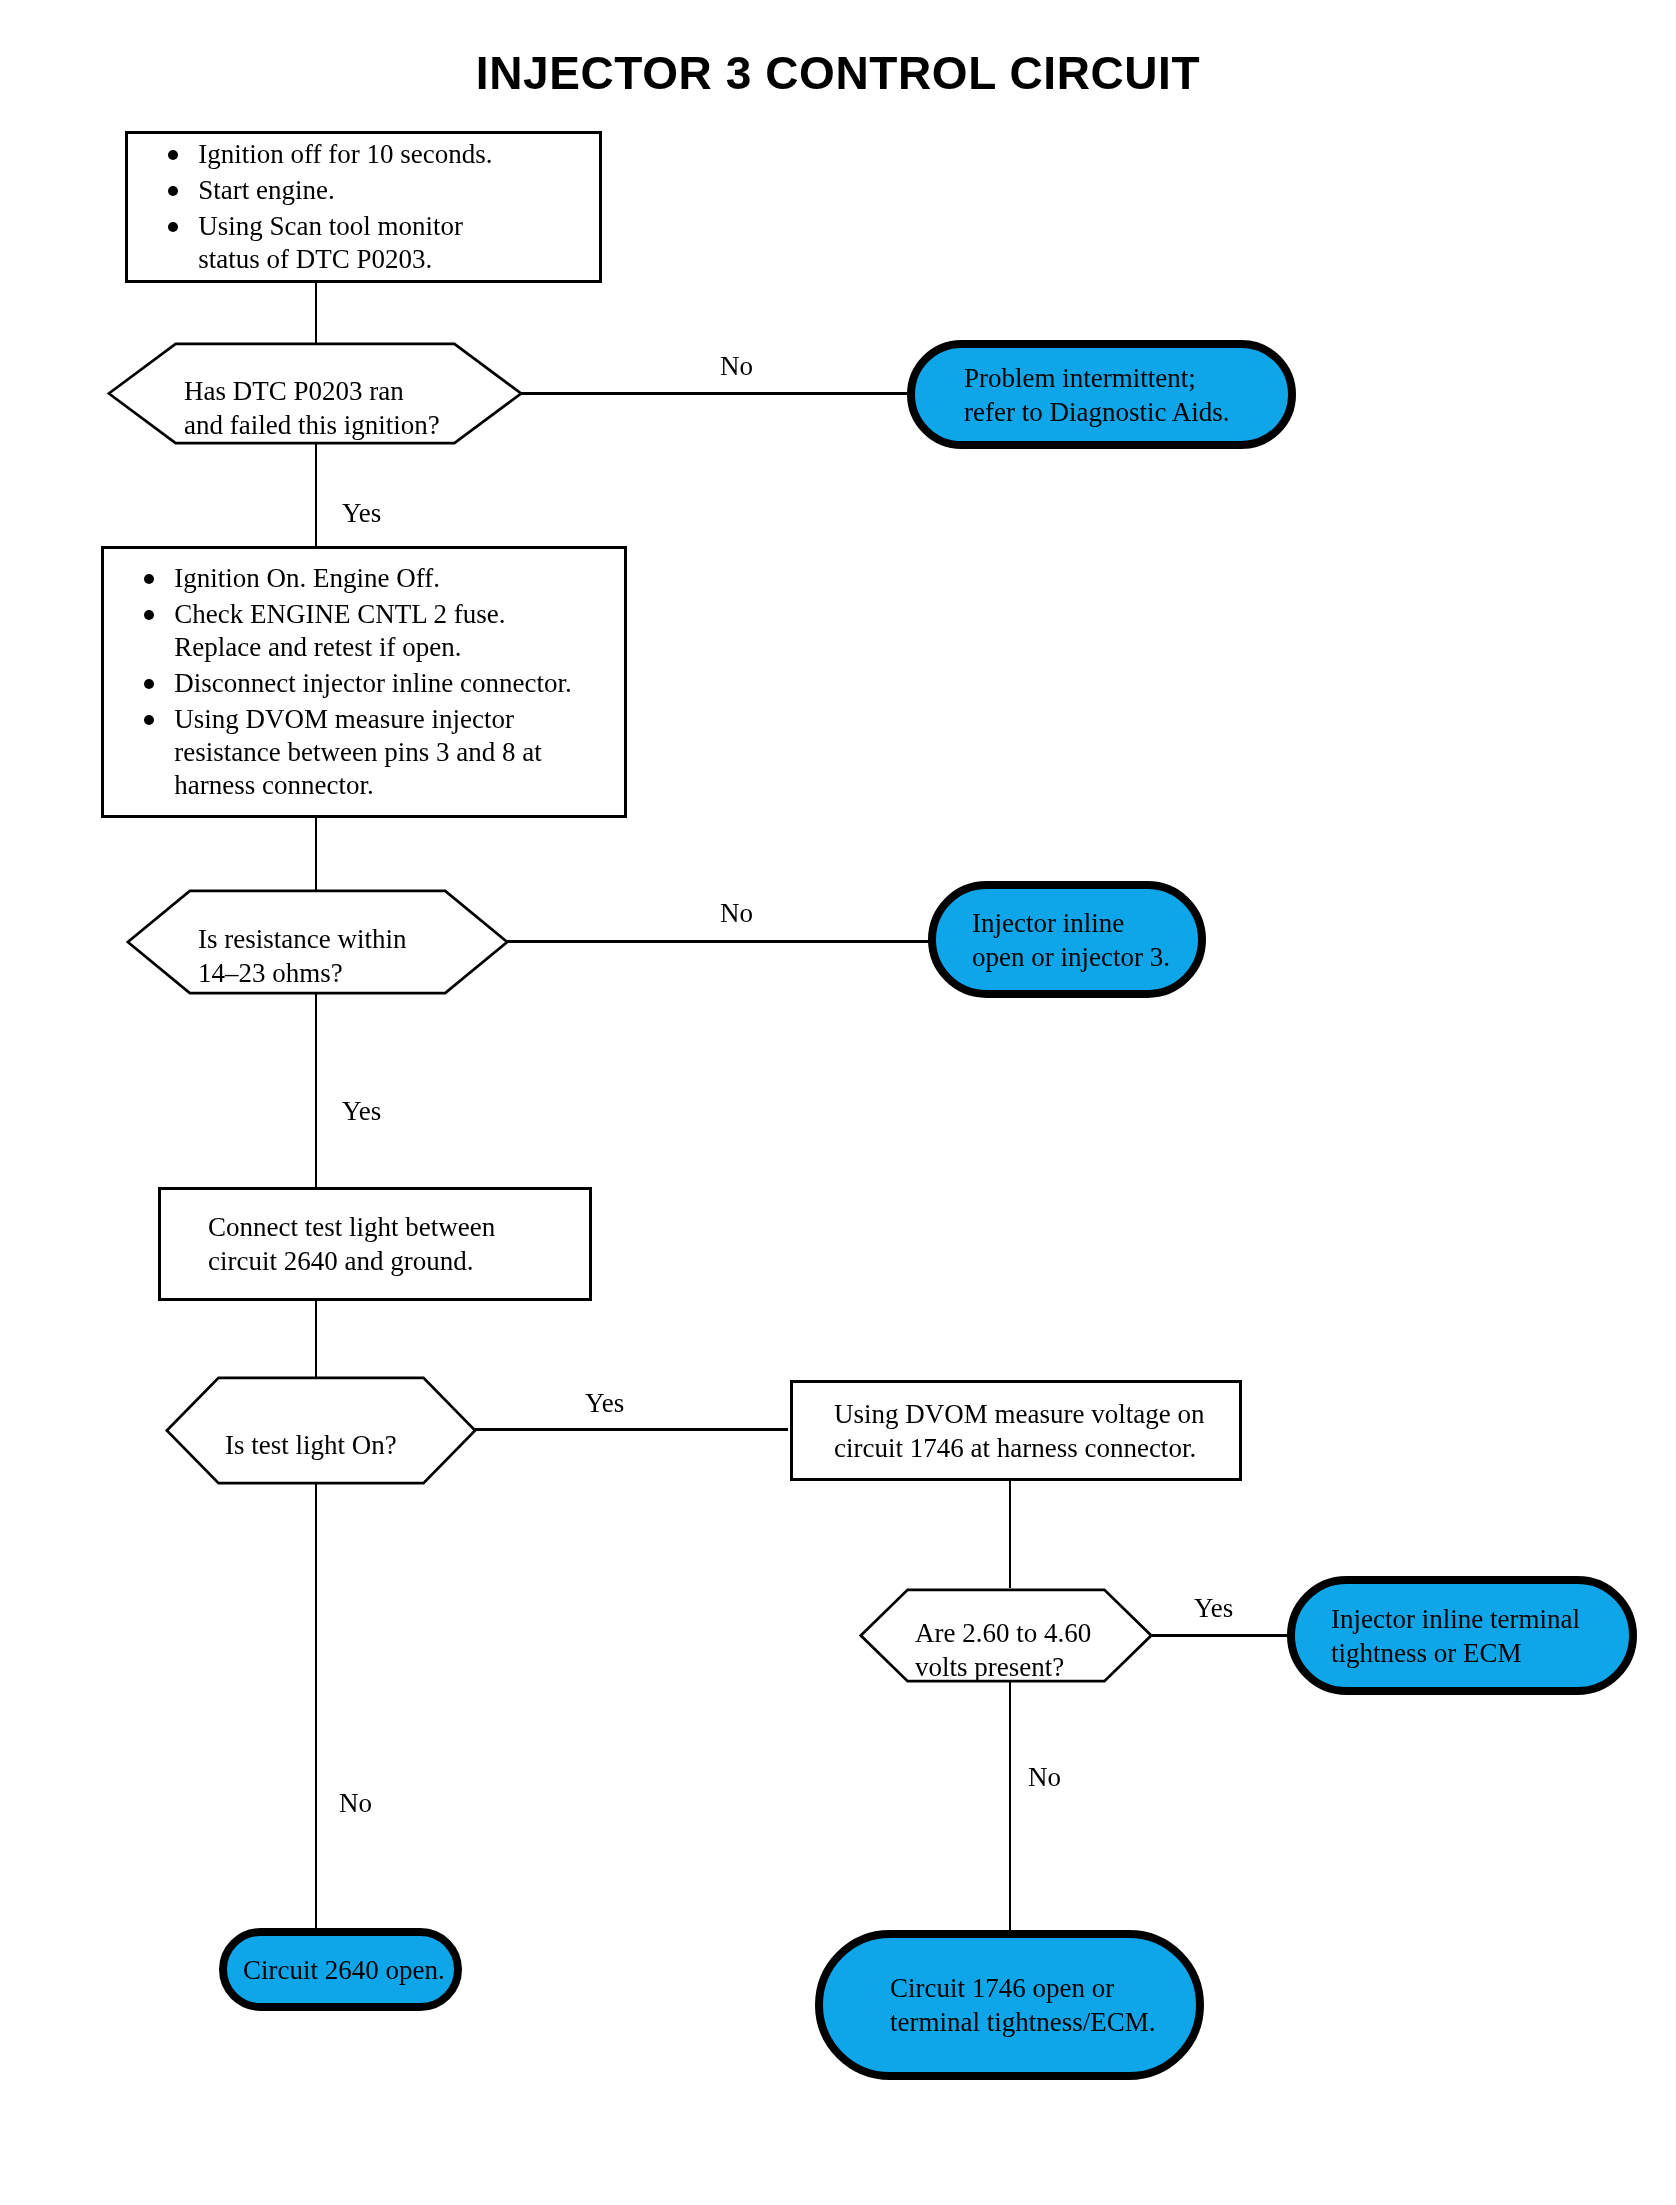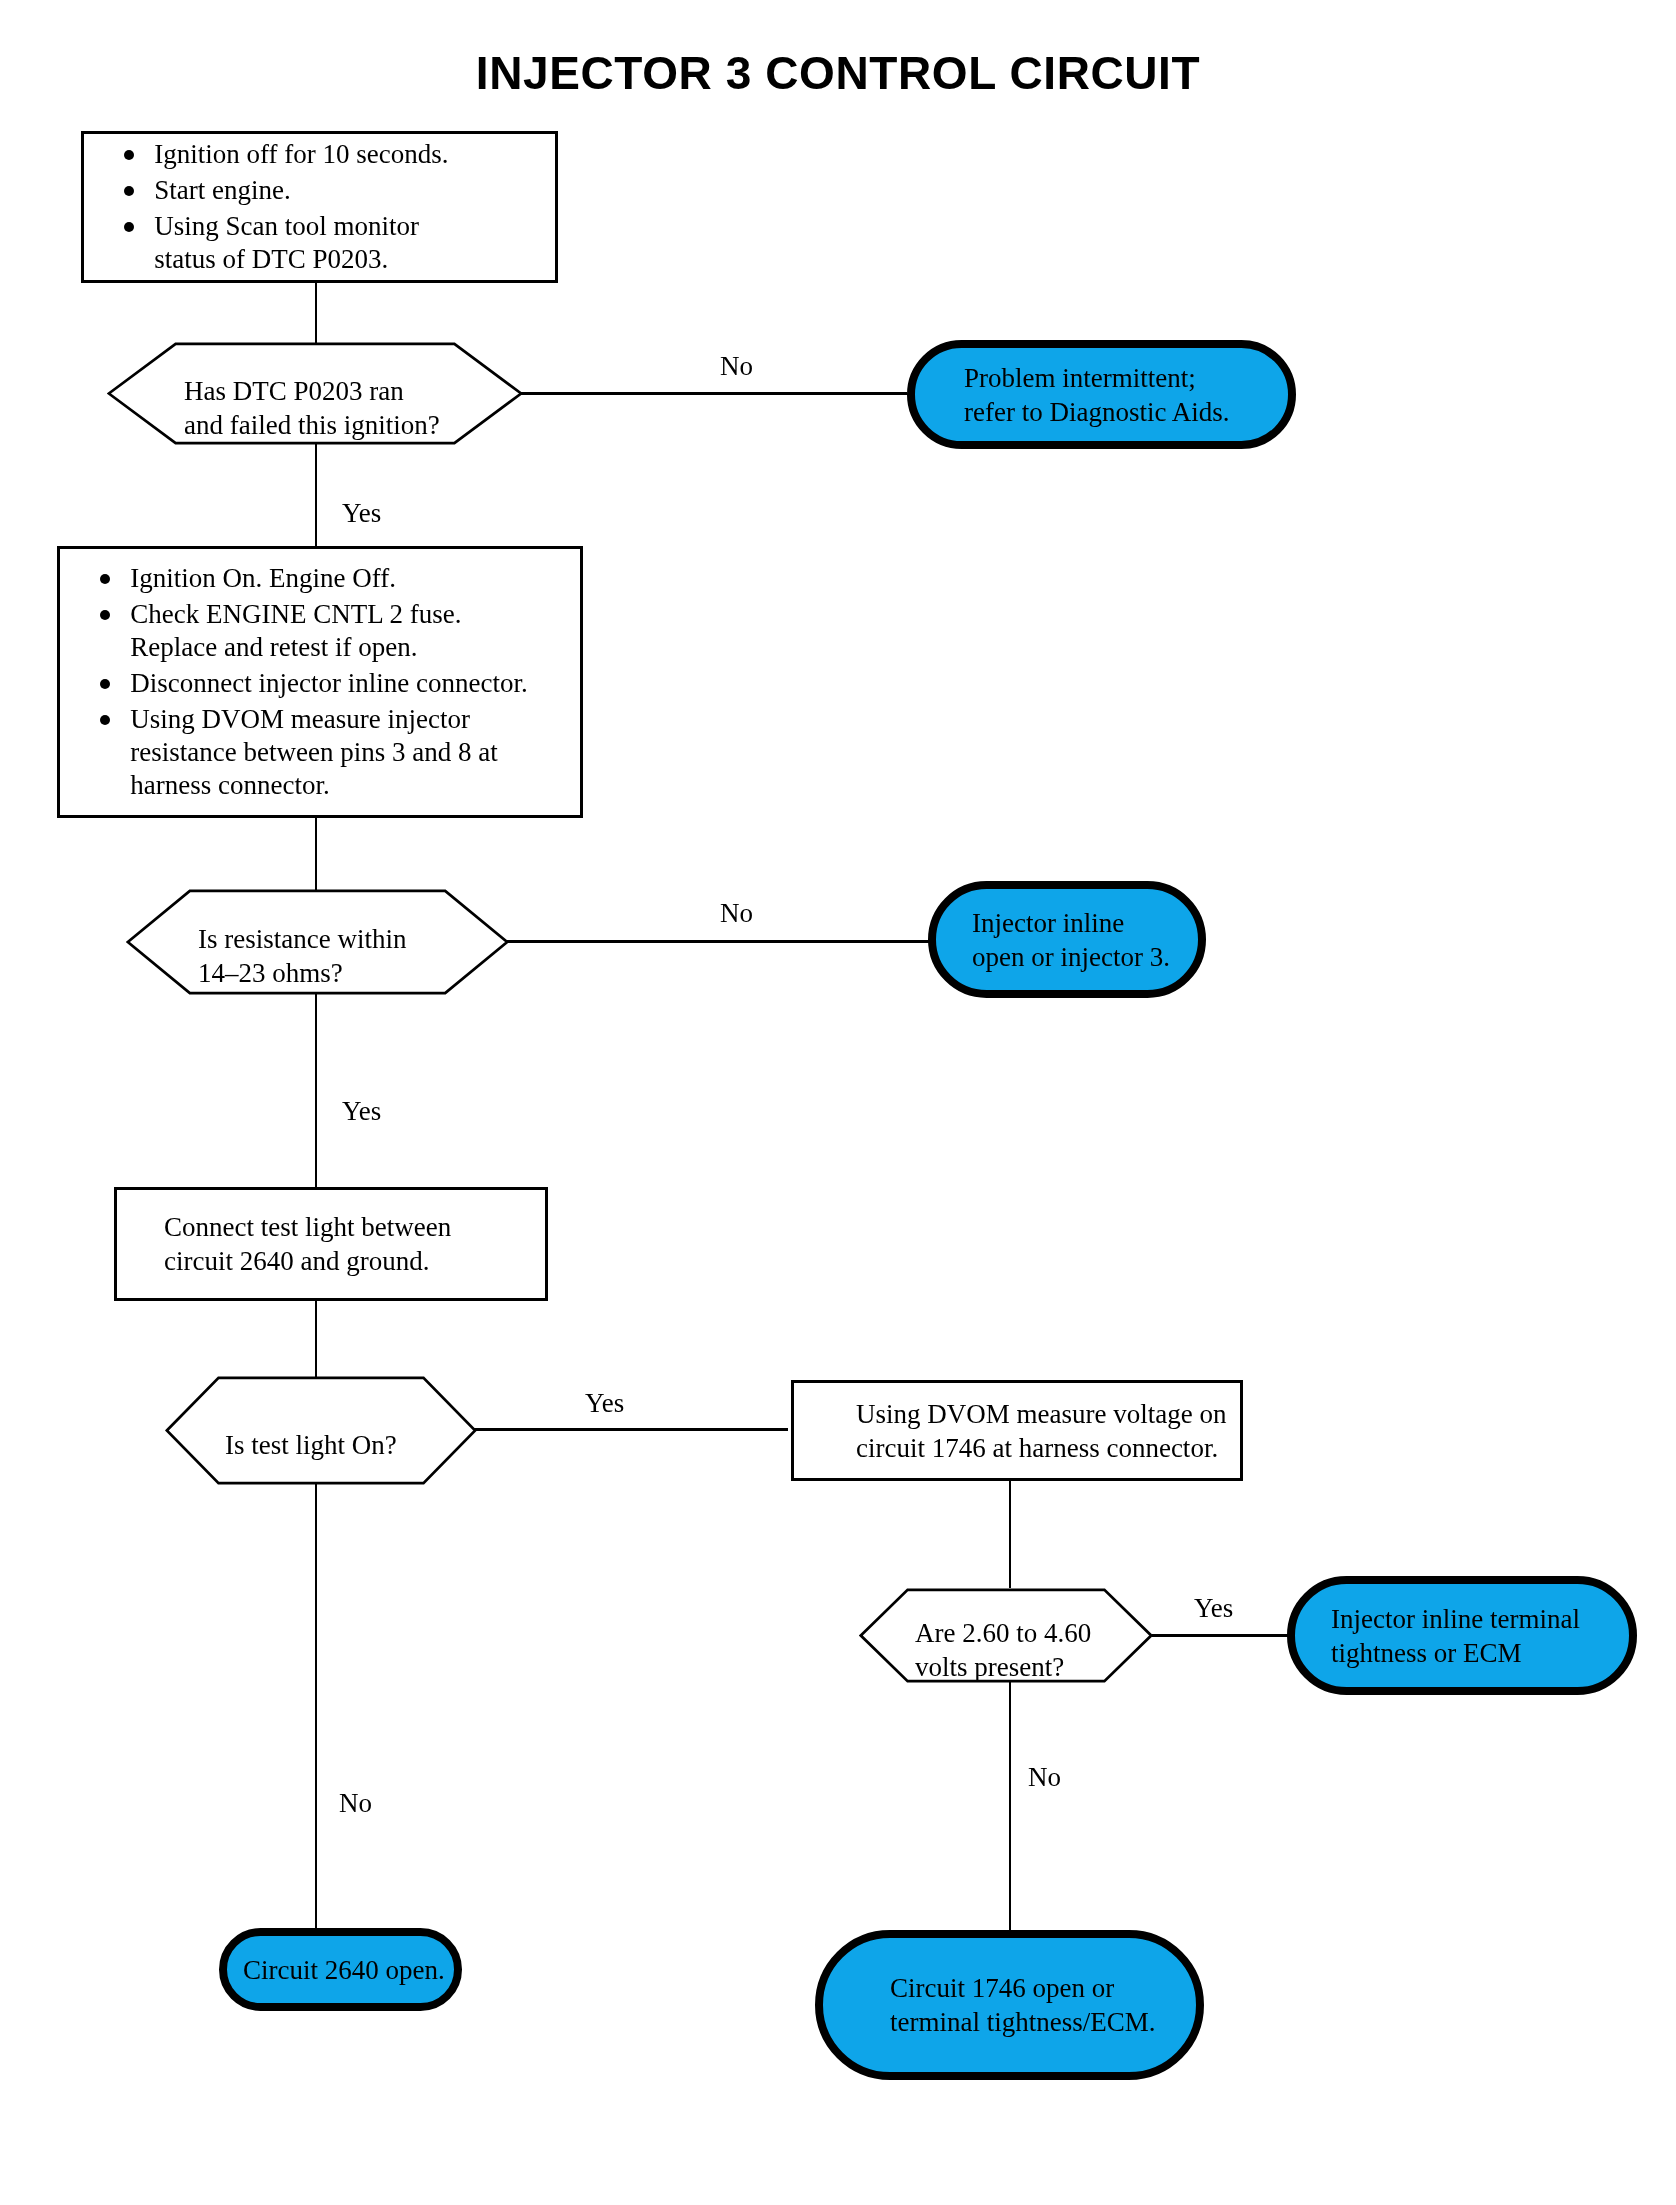--- a/index.html
+++ b/index.html
@@ -7,21 +7,21 @@
     position:relative;width:1676px;height:2205px;background:#fff;
     font-family:"Liberation Serif",serif;color:#000;overflow:hidden;
   }
   .title{
     position:absolute;left:0;top:46px;width:100%;text-align:center;
     font-family:"Liberation Sans",sans-serif;font-weight:700;font-size:46px;
     letter-spacing:0.6px;white-space:nowrap;
   }
   .rect{
     position:absolute;border:3.6px solid #000;background:#fff;
-    display:flex;flex-direction:column;justify-content:center;box-sizing:border-box;
+    display:flex;flex-direction:column;justify-content:center;box-sizing:border-box;margin-left:44px;
   }
   .pill{
     position:absolute;border:8px solid #000;border-radius:607px;background:#0ea5e9;
     display:flex;flex-direction:column;justify-content:center;box-sizing:border-box;
   }
   .hex{position:absolute;}
   .hex svg{position:absolute;left:0;top:0;width:100%;height:100%;display:block;}
   .hex-text{
     position:absolute;top:0;bottom:0;display:flex;flex-direction:column;justify-content:center;margin-top:28px;
   }
@@ -155,21 +155,21 @@
 
   <div class="hex" style="left:165px;top:1376px;width:312px;height:109px;">
     <svg viewBox="0 0 513 180" preserveAspectRatio="none">
       <polygon points="3,90 88,3 425,3 510,90 425,177 88,177" fill="#ffffff" stroke="#000000" stroke-width="4.5"></polygon>
     </svg>
     <div class="hex-text" style="left:60px;right:36px;">
       <span class="ln">Is test light On?</span>
     </div>
   </div>
 
-  <div class="rect" style="left:791px;top:1380px;width:452px;height:101px;padding-left:62px;">
+  <div class="rect" style="left:746px;top:1380px;width:452px;height:101px;padding-left:41px;">
     <span class="ln">Using DVOM measure voltage on</span>
     <span class="ln">circuit 1746 at harness connector.</span>
   </div>
 
   <div class="hex" style="left:859px;top:1588px;width:294px;height:95px;">
     <svg viewBox="0 0 484 156" preserveAspectRatio="none">
       <polygon points="3,78 80,3 404,3 481,78 404,153 80,153" fill="#ffffff" stroke="#000000" stroke-width="4.5"></polygon>
     </svg>
     <div class="hex-text" style="left:56px;right:33px;">
       <span class="ln">Are 2.60 to 4.60</span>

